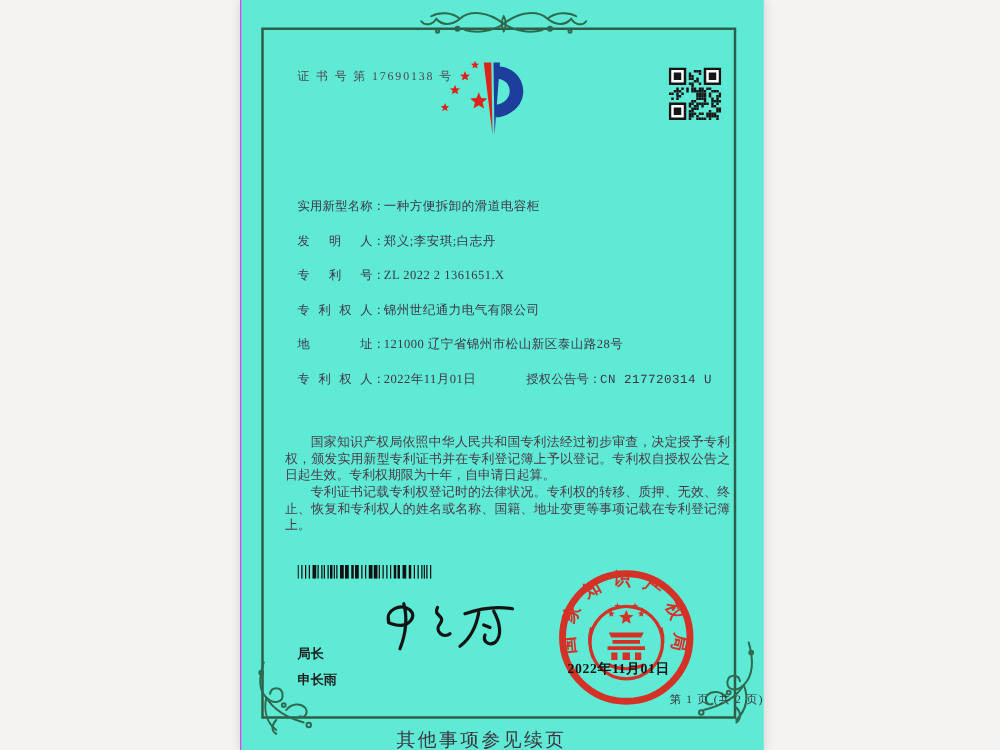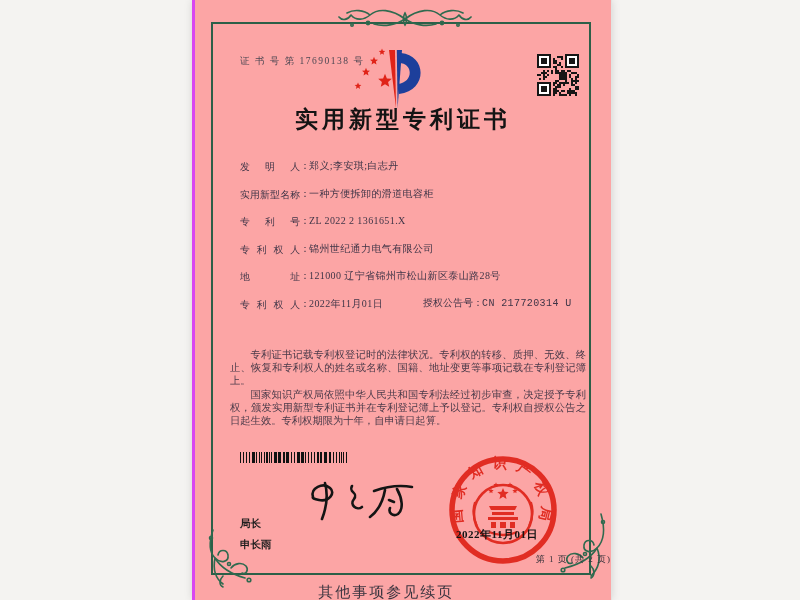--- a/index.html
+++ b/index.html
@@ -4,22 +4,22 @@
 <style>
   html,body{margin:0;padding:0;}
   body{
     width:800px;height:600px;overflow:hidden;
     background:#f4f3f1;
     font-family:"Liberation Serif","DejaVu Serif",serif;
   }
   .stage{position:relative;width:800px;height:600px;}
   .paper{
     position:absolute;left:192px;top:0;width:420px;height:600px;
-    background:#fca5a5;box-sizing:border-box;
-    border-left:3px solid #d946ef;border-right:1px solid #e3e3e1;
+    background:#5eead4;box-sizing:border-box;
+    border-left:1px solid #d946ef;border-right:1px solid #e3e3e1;
     box-shadow:0 0 8px rgba(0,0,0,.13);
   }
   .frame{
     position:absolute;left:16px;top:22px;width:380px;height:553px;
     border:2px solid #2c5f48;box-sizing:border-box;
   }
   .orn{position:absolute;pointer-events:none;}
   .cert-no{
     position:absolute;left:45px;top:55px;
     font-size:9.5px;color:#4c4752;letter-spacing:1.5px;
@@ -252,49 +252,48 @@
         <rect x="2" y="2" width="10" height="10" fill="#fff"></rect>
         <rect x="4" y="4" width="6" height="6" fill="#161616"></rect>
         <rect x="28" y="0" width="14" height="14" fill="#161616"></rect>
         <rect x="30" y="2" width="10" height="10" fill="#fff"></rect>
         <rect x="32" y="4" width="6" height="6" fill="#161616"></rect>
         <rect x="0" y="28" width="14" height="14" fill="#161616"></rect>
         <rect x="2" y="30" width="10" height="10" fill="#fff"></rect>
         <rect x="4" y="32" width="6" height="6" fill="#161616"></rect>
       </svg>
 
-    <div class="title">实用新型专利证书</div>
 
     <div class="fields">
       <div class="frow">
+        <span class="flabel">实用新型名称</span><span class="fcolon">：</span><span class="fvalue">一种方便拆卸的滑道电容柜</span>
+      </div>
+      <div class="frow">
         <span class="flabel">发明人</span><span class="fcolon">：</span><span class="fvalue">郑义;李安琪;白志丹</span>
-      </div>
-      <div class="frow">
-        <span class="flabel">实用新型名称</span><span class="fcolon">：</span><span class="fvalue">一种方便拆卸的滑道电容柜</span>
       </div>
       <div class="frow">
         <span class="flabel">专利号</span><span class="fcolon">：</span><span class="fvalue">ZL 2022 2 1361651.X</span>
       </div>
       <div class="frow">
         <span class="flabel">专利权人</span><span class="fcolon">：</span><span class="fvalue">锦州世纪通力电气有限公司</span>
       </div>
       <div class="frow">
         <span class="flabel">地址</span><span class="fcolon">：</span><span class="fvalue">121000 辽宁省锦州市松山新区泰山路28号</span>
       </div>
       <div class="frow">
         <span class="flabel">专利权人</span><span class="fcolon">：</span><span class="fvalue">2022年11月01日</span>
         <span class="fpair2">
           <span class="flabel" style="width:50px">授权公告号</span><span class="fcolon">：</span><span class="fvalue">CN 217720314 U</span>
         </span>
       </div>
     </div>
 
     <div class="paras">
+      <p>国家知识产权局依照中华人民共和国专利法经过初步审查，决定授予专利权，颁发实用新型专利证书并在专利登记簿上予以登记。专利权自授权公告之日起生效。专利权期限为十年，自申请日起算。</p>
       <p>专利证书记载专利权登记时的法律状况。专利权的转移、质押、无效、终止、恢复和专利权人的姓名或名称、国籍、地址变更等事项记载在专利登记簿上。</p>
-      <p>国家知识产权局依照中华人民共和国专利法经过初步审查，决定授予专利权，颁发实用新型专利证书并在专利登记簿上予以登记。专利权自授权公告之日起生效。专利权期限为十年，自申请日起算。</p>
     </div>
 
     <svg class="barcode" id="barcode" width="112" height="11" viewBox="0 0 112 11">
         <rect x="0" y="0" width="1" height="11" fill="#111"></rect>
         <rect x="3" y="0" width="1" height="11" fill="#111"></rect>
         <rect x="6" y="0" width="1" height="11" fill="#111"></rect>
         <rect x="9" y="0" width="1" height="11" fill="#111"></rect>
         <rect x="12" y="0" width="3" height="11" fill="#111"></rect>
         <rect x="16" y="0" width="1" height="11" fill="#111"></rect>
         <rect x="19" y="0" width="1" height="11" fill="#111"></rect>

